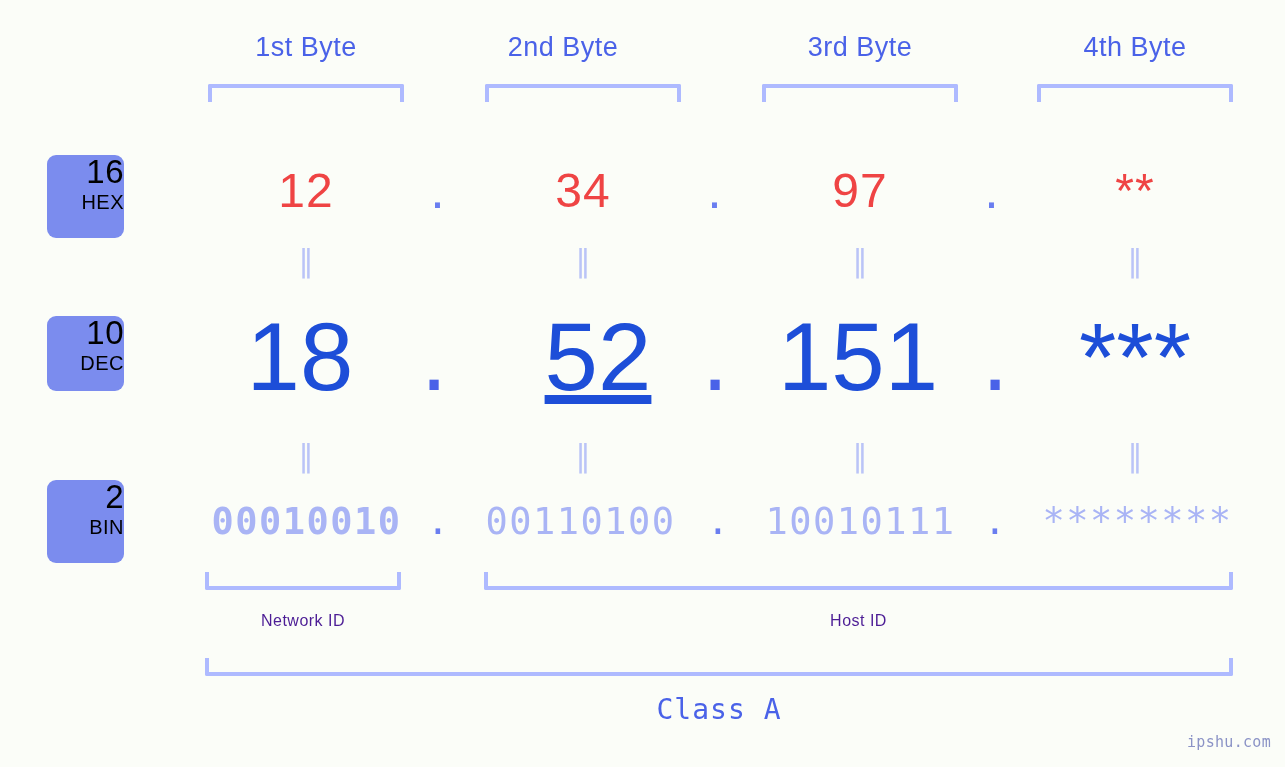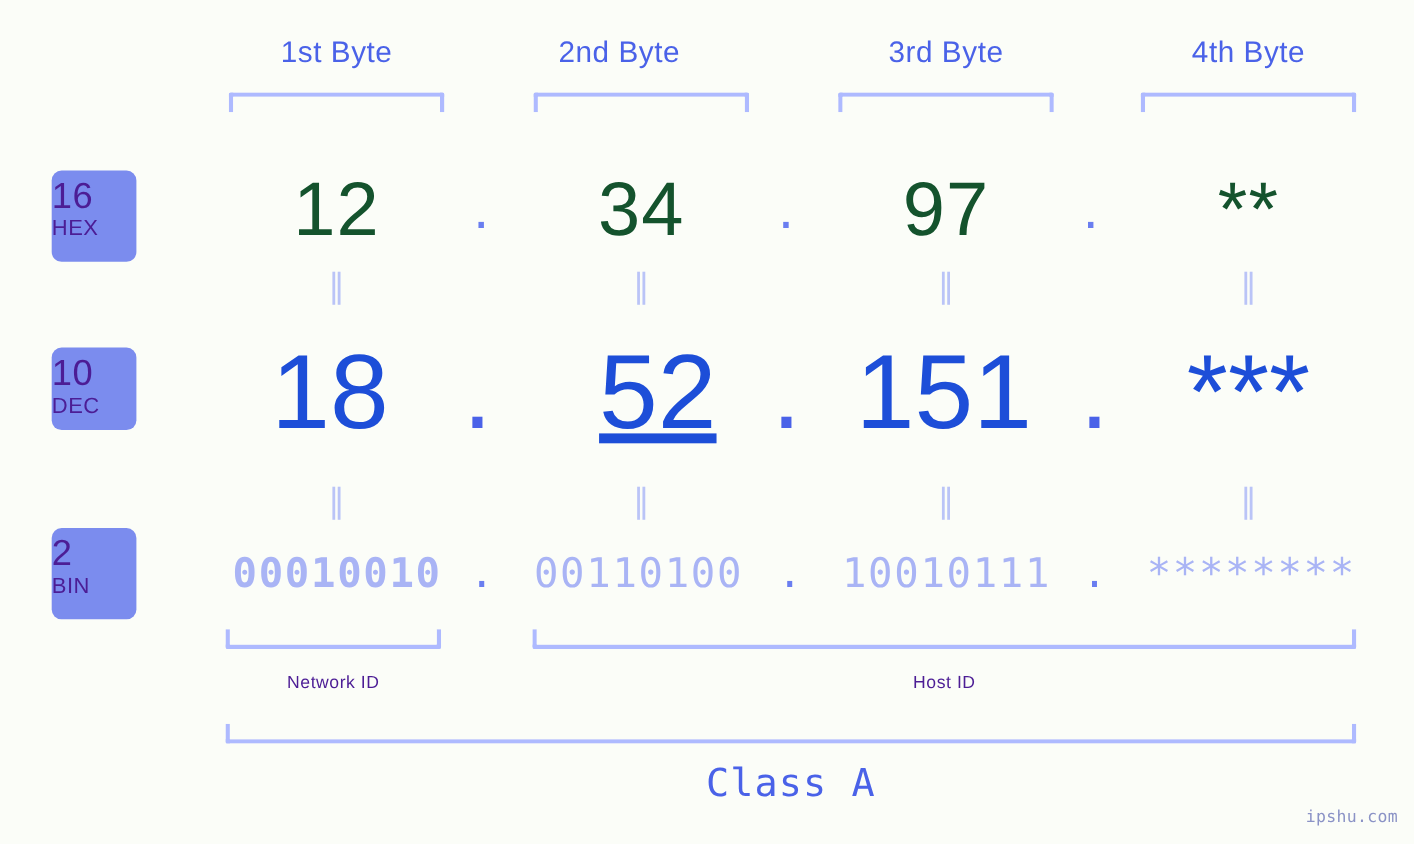--- a/index.html
+++ b/index.html
@@ -47,24 +47,24 @@
     border-radius: 0 0 2px 2px;
   }
 
   
   .badge {
     position: absolute;
     left: 47px;
     width: 77px;
     background: #7b8cee;
     border-radius: 9px;
-    color: #4c1d95;
-    text-align: left;
+    color: #000000;
+    text-align: right;
     box-sizing: border-box;
-    padding: 6px 0 8px 0;
+    padding: 0 0 8px 0;
     line-height: 1;
   }
   .badge .badge-num {
     display: block;
     font-size: 33px;
     font-weight: 400;
     letter-spacing: 0.5px;
     line-height: 1.05;
   }
   .badge .badge-sub {
@@ -86,22 +86,22 @@
   .cell {
     position: absolute;
     text-align: center;
     white-space: nowrap;
     transform: translateY(-50%);
   }
 
   
   .row-hex .cell {
     font-family: "Liberation Sans", sans-serif;
-    font-size: 69px;
-    color: #14532d;
+    font-size: 48px;
+    color: #ef4444;
     letter-spacing: 1px;
   }
   .row-hex .sep {
     color: #6a7ef0;
     font-size: 52px;
   }
 
   
   .row-dec .cell {
     font-family: "Liberation Sans", sans-serif;
@@ -145,21 +145,21 @@
     font-family: Liberation Sans, sans-serif;
     font-size: 16px;
     color: #4c1d95;
     text-align: center;
     white-space: nowrap;
     letter-spacing: 0.5px;
   }
   .class-label {
     position: absolute;
     font-family: "DejaVu Sans Mono", monospace;
-    font-size: 35px;
+    font-size: 28px;
     color: #4a62e8;
     text-align: center;
     white-space: nowrap;
     letter-spacing: 1px;
   }
 
   
   .watermark {
     position: absolute;
     right: 14px;

